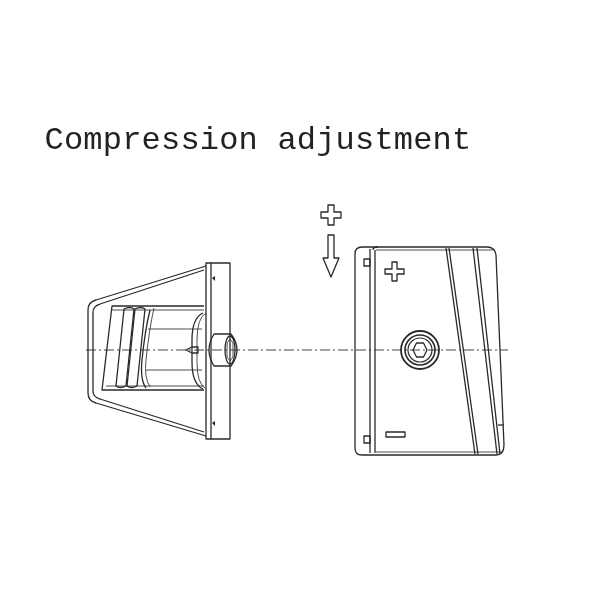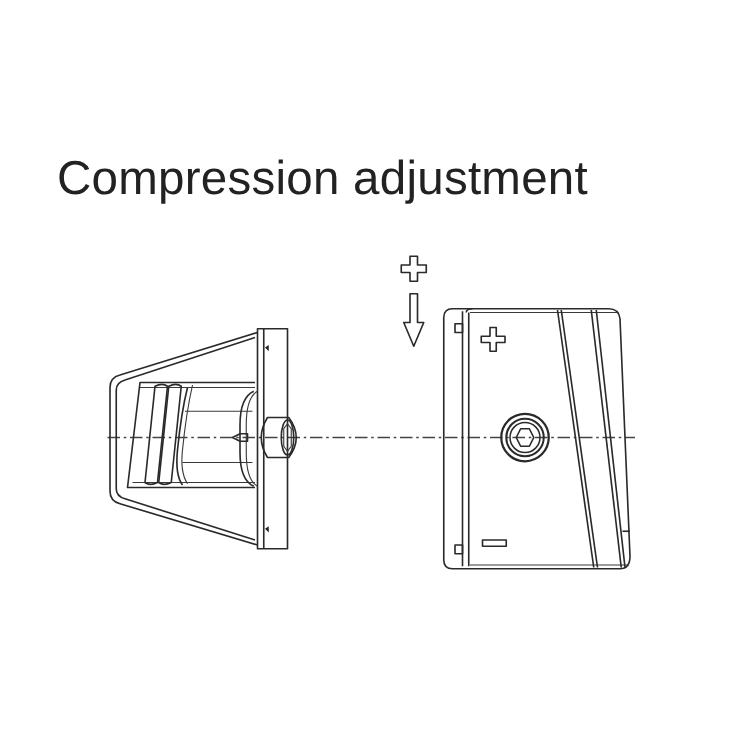--- a/index.html
+++ b/index.html
@@ -1,19 +1,19 @@
 <!DOCTYPE html>
 <html><head>
 <meta charset="utf-8">
 <style>
   html, body { margin: 0; padding: 0; background: #ffffff; }
   body { width: 600px; height: 600px; position: relative; overflow: hidden; }
   .title {
     position: absolute; left: 0; top: 122px; width: 516px; text-align: center;
-    font-family: Liberation Sans, sans-serif; font-size: 38px; color: #222222;
+    font-family: Liberation Mono, monospace; font-size: 32px; color: #222222;
     letter-spacing: 0.2px;
   }
   svg { position: absolute; left: 0; top: 0; }
   .ln { fill: none; stroke: #2a2a2a; stroke-width: 1.3; stroke-linejoin: round; }
   .thin { fill: none; stroke: #3a3a3a; stroke-width: 0.9; }
   .center { stroke: #444; stroke-width: 1.2; stroke-dasharray: 10 3 2 3; fill: none; }
 </style>
 </head>
 <body>
 

